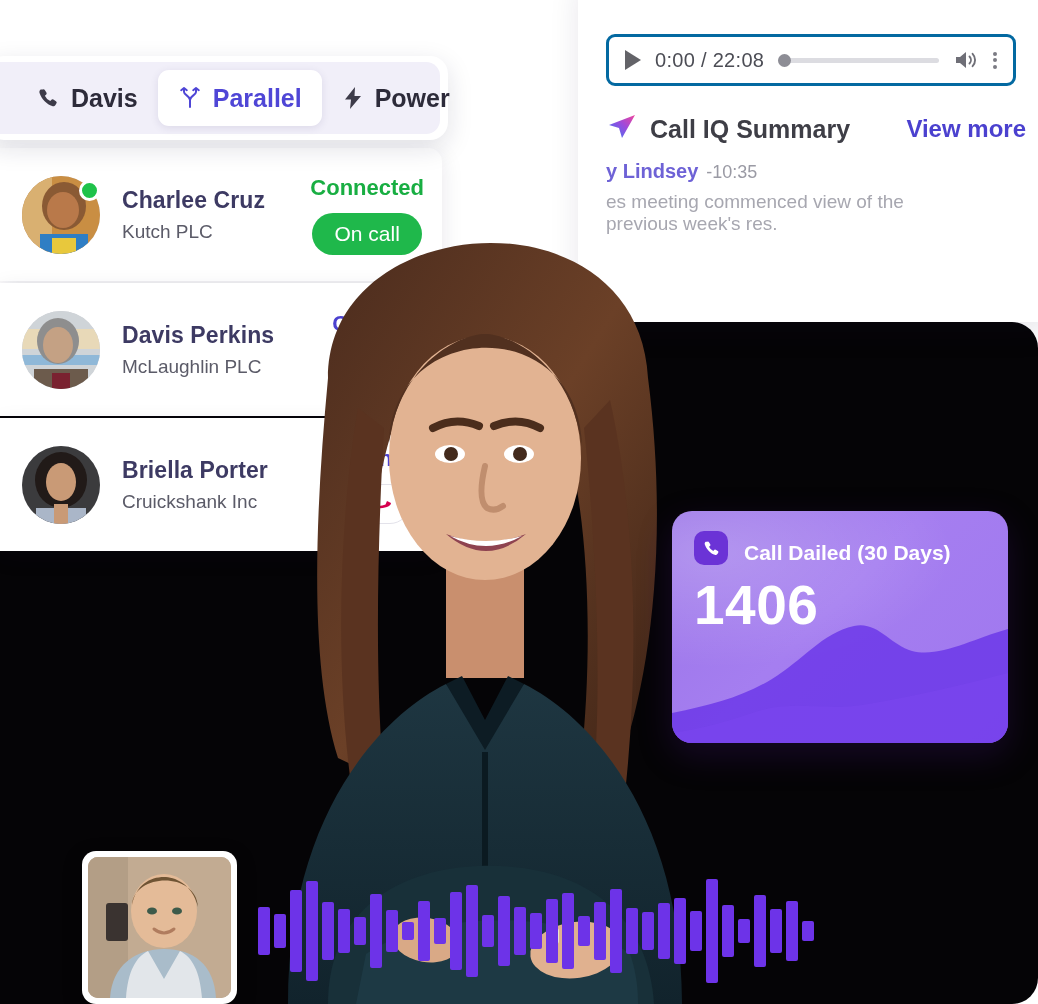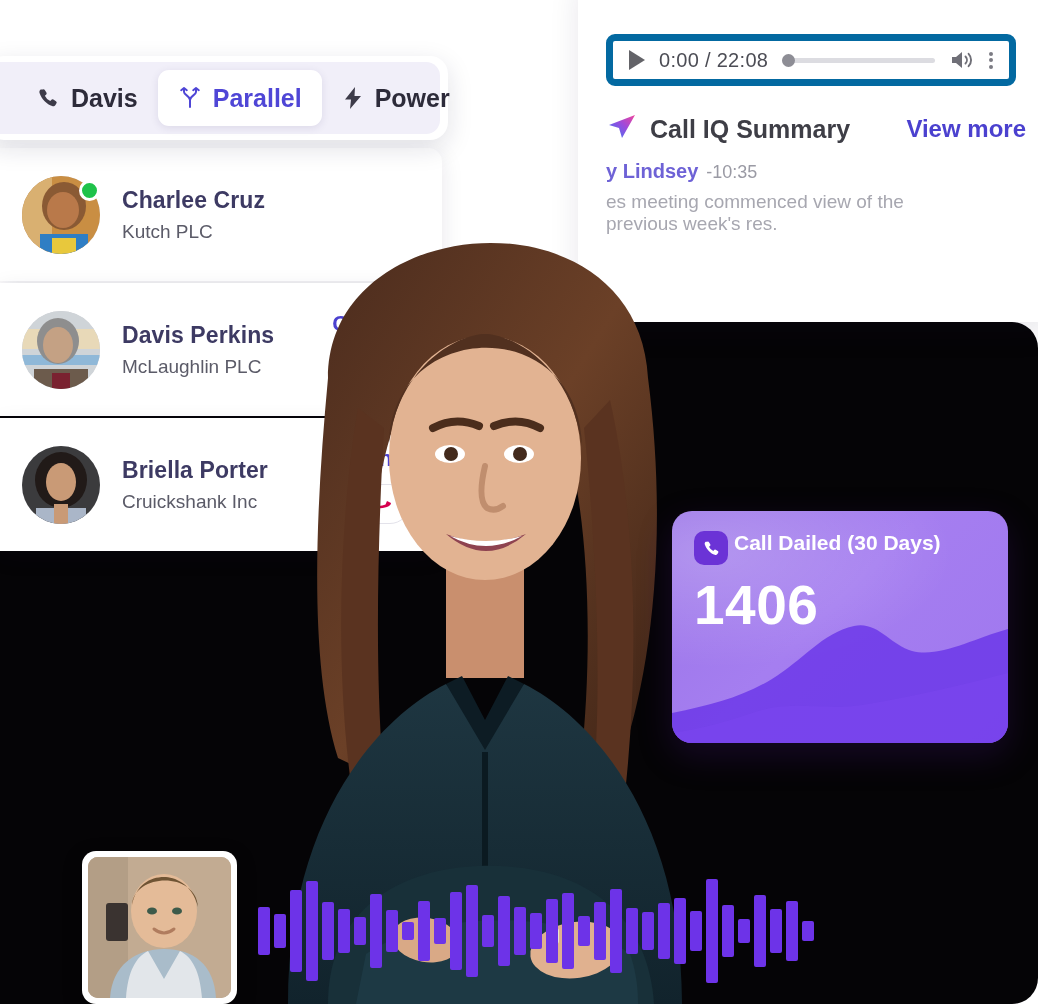--- a/index.html
+++ b/index.html
@@ -121,21 +121,21 @@
     background: #ffffff;
     border-radius: 18px;
     box-shadow: 0 10px 30px rgba(25,20,60,.10);
     z-index: 4;
     padding: 44px 28px 0 28px;
   }
   .rec-title { font-size: 20px; color: #4f5058; }
   .audio-player {
     margin-top: 18px;
     width: 410px; height: 52px;
-    border: 7px solid #0369a1;
+    border: 3px solid #0369a1;
     border-radius: 9px;
     background: #fff;
     display: flex; align-items: center;
     padding: 0 16px; gap: 14px;
   }
   .play-tri {
     width: 0; height: 0;
     border-left: 16px solid #636368;
     border-top: 10px solid transparent;
     border-bottom: 10px solid transparent;
@@ -164,21 +164,21 @@
     border-radius: 20px;
     background: linear-gradient(135deg,#9a74e8 0%, #a57ef0 45%, #9f77ef 100%);
     overflow: hidden;
     z-index: 8;
     box-shadow: 0 12px 34px rgba(60,20,110,.32);
   }
   .stat-sheen {
     position: absolute; inset: 0;
     background: radial-gradient(130% 90% at 12% 18%, rgba(255,255,255,.22), rgba(255,255,255,0) 55%);
   }
-  .stat-head { position: absolute; left: 22px; top: 20px; display: flex; align-items: flex-start; gap: 6px; }
+  .stat-head { position: absolute; left: 22px; top: 20px; display: flex; align-items: flex-end; gap: 16px; }
   .stat-icon {
     width: 34px; height: 34px; border-radius: 10px;
     background: #6b33d6;
     display: flex; align-items: center; justify-content: center;
   }
   .stat-label { font-size: 21px; font-weight: 600; color: #ffffff; white-space: nowrap; }
   .stat-value {
     position: absolute; left: 22px; top: 62px;
     font-size: 55px; font-weight: 700; color: #ffffff; letter-spacing: .5px;
   }
@@ -277,20 +277,24 @@
             <ellipse cx="41" cy="34" rx="16" ry="18" fill="#b9794a"></ellipse>
             <rect x="18" y="58" width="48" height="24" fill="#2f7ec4"></rect>
             <rect x="30" y="62" width="24" height="20" fill="#e8c83c"></rect>
           </svg>
         </div>
         <div class="presence-dot"></div>
       </div>
       <div class="contact-meta">
         <div class="contact-name">Charlee Cruz</div>
         <div class="contact-org">Kutch PLC</div>
+      </div>
+      <div class="contact-right">
+        <div class="status-connected">Connected</div>
+        <div class="oncall-badge">On call</div>
       </div>
     </div>
 
     <div class="contact-row">
       <div class="avatar-wrap">
         <div class="avatar">
           <svg viewBox="0 0 78 78" width="78" height="78">
             <rect width="78" height="78" fill="#cfd4d8"></rect>
             <rect x="0" y="18" width="78" height="20" fill="#e8d9b8"></rect>
             <rect x="0" y="44" width="78" height="10" fill="#8fb8d8"></rect>

